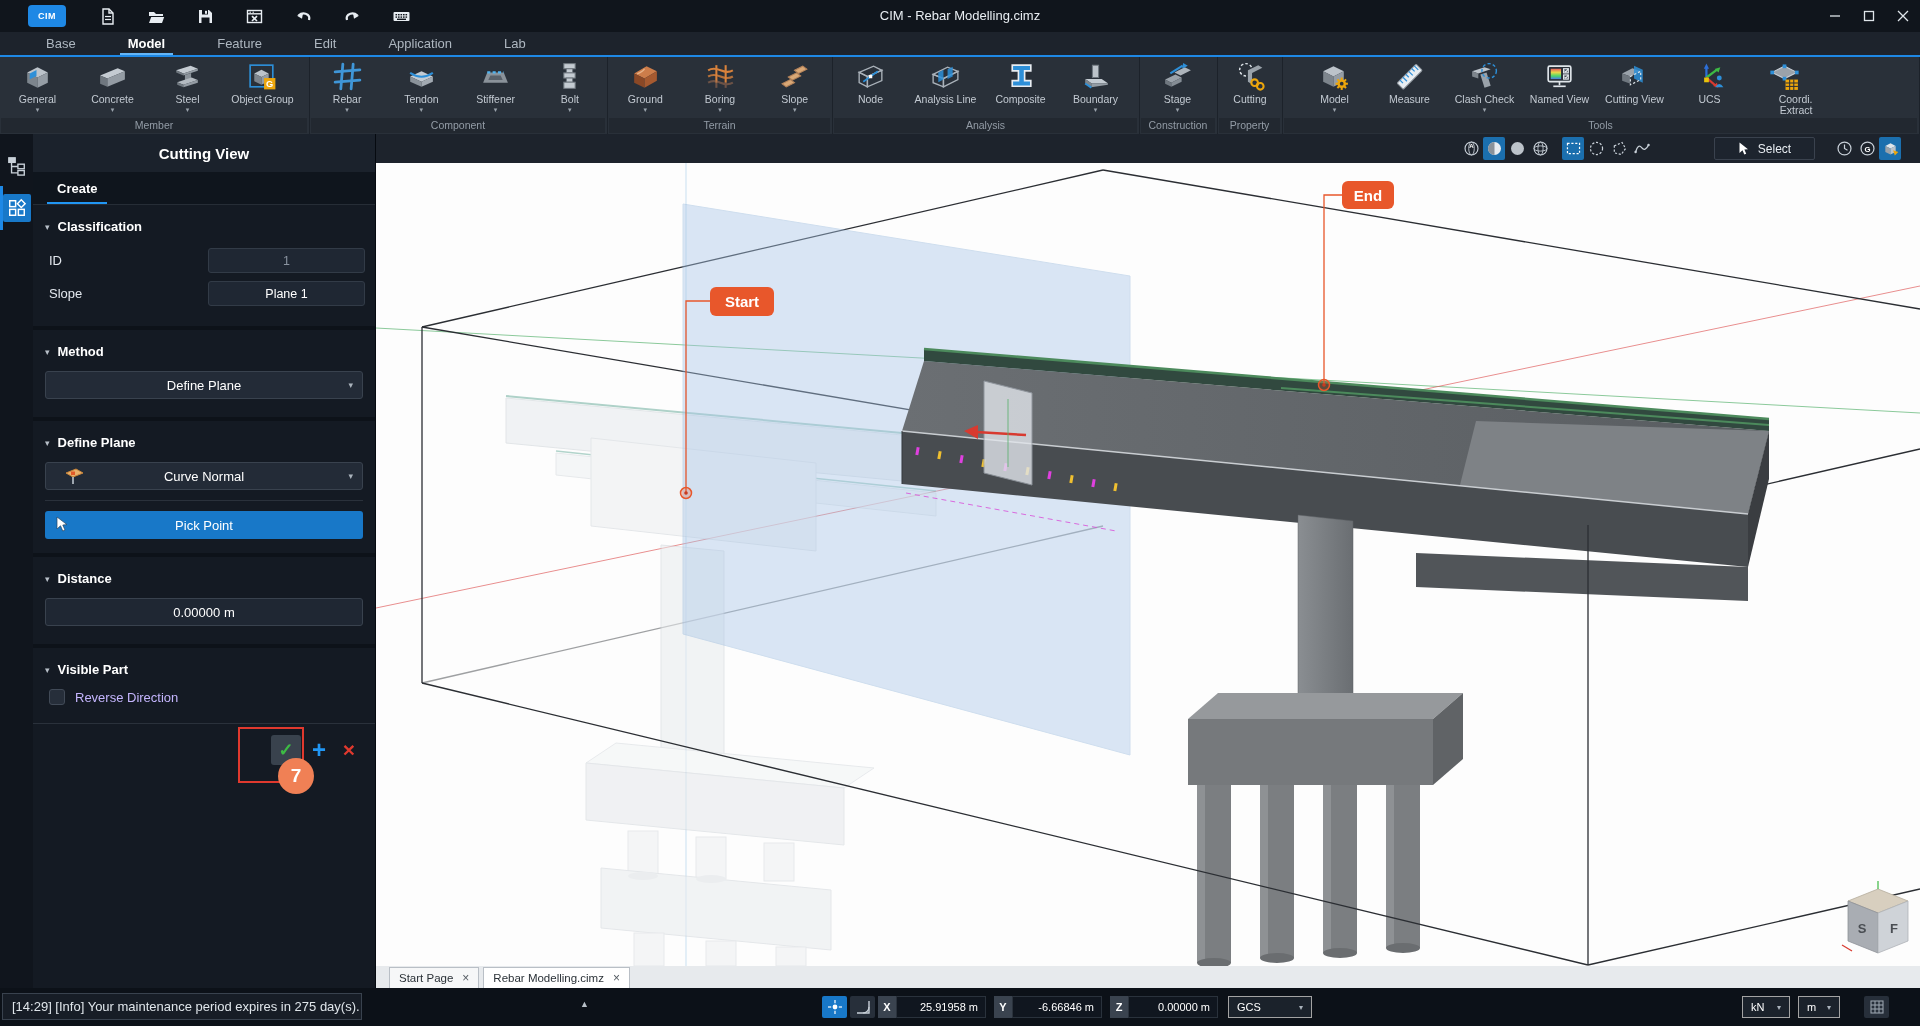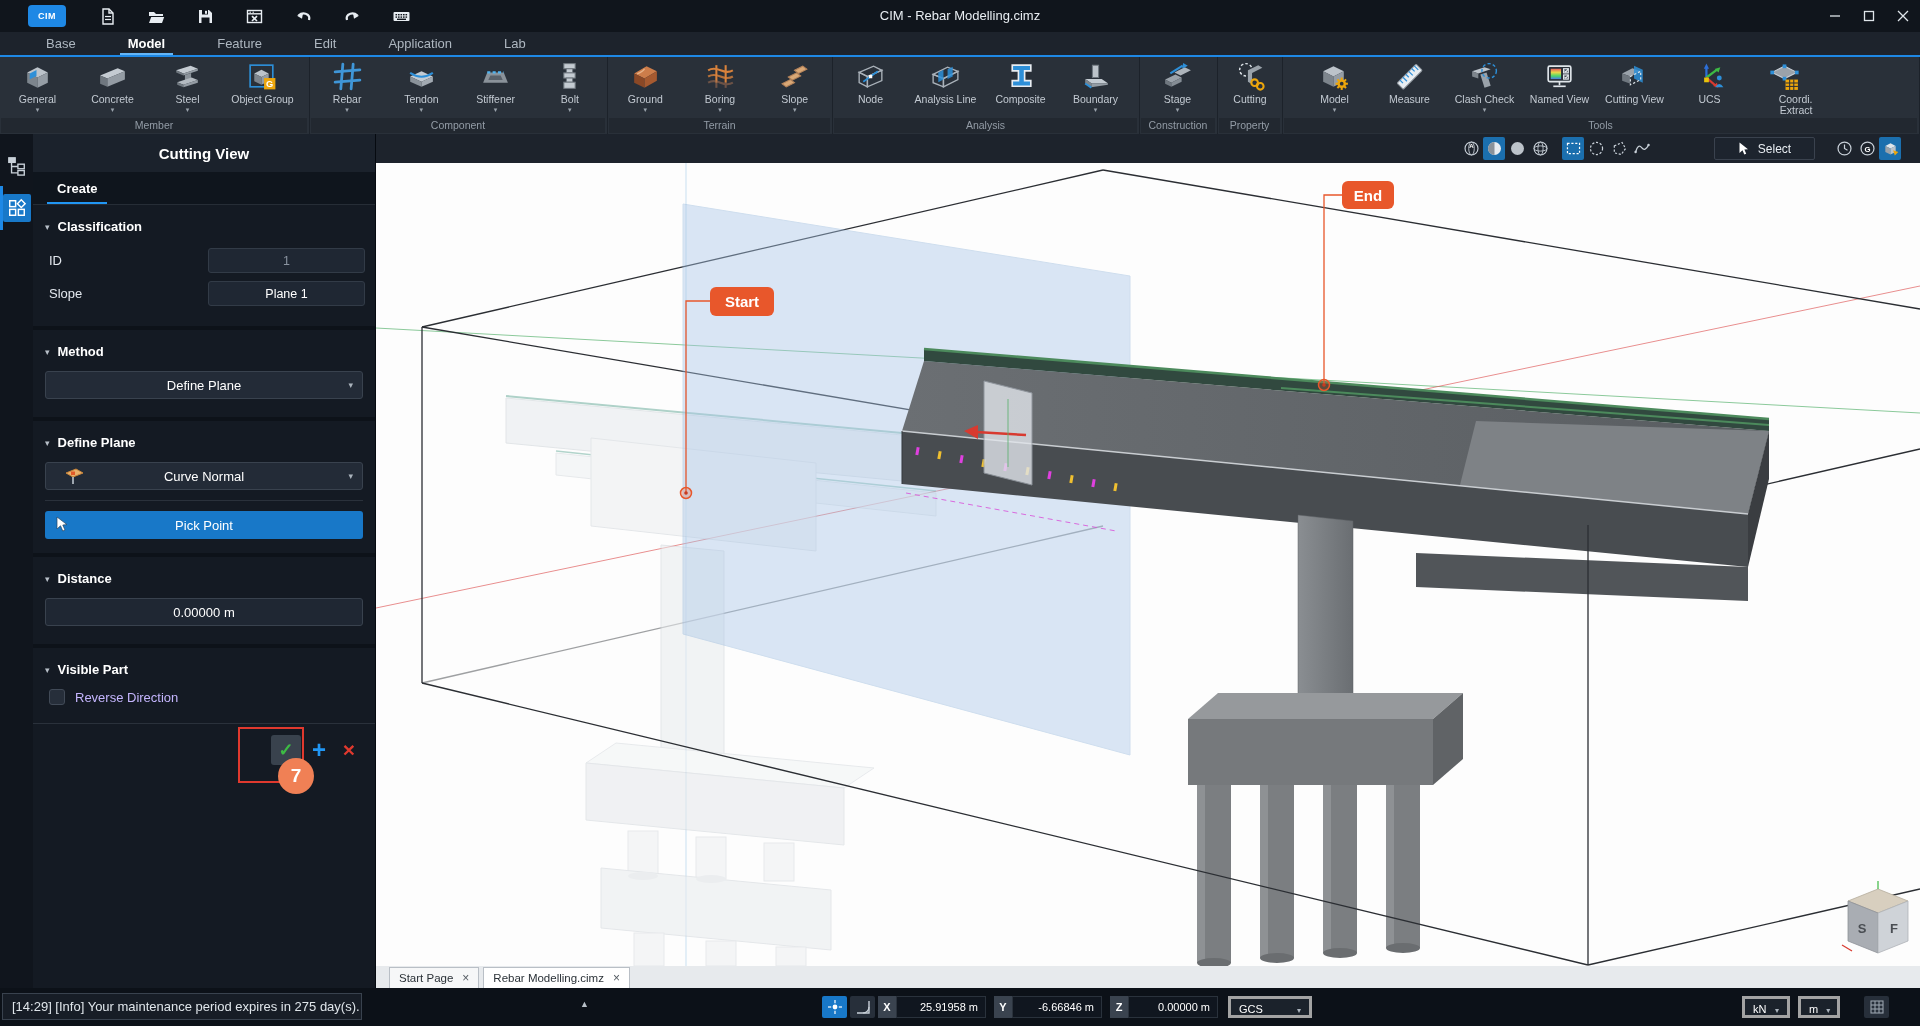--- a/index.html
+++ b/index.html
@@ -121,22 +121,22 @@
   #msgbox span { color:#dfe5ea; font-size:13px; white-space:nowrap; }
   #log-expand { position:absolute; left:580px; top:11px; color:#b8c0c8; font-size:9px; cursor:pointer; }
   .sb-ic { position:absolute; top:8px; width:25px; height:22px; border-radius:2px; background:#272f3a;
     display:flex; align-items:center; justify-content:center; cursor:pointer; }
   .sb-ic svg { width:16px; height:16px; }
   .sb-ic.active { background:#1878c8; }
   .ax-label { position:absolute; top:8px; width:18px; height:22px; background:#3a434f; color:#fff;
     font-size:11px; font-weight:bold; display:flex; align-items:center; justify-content:center; }
   .ax-value { position:absolute; top:8px; height:22px; background:#10161f; border:1px solid #2a323c;
     color:#fff; font-size:11px; display:flex; align-items:center; justify-content:flex-end; padding-right:7px; cursor:text; }
-  .sb-drop { position:absolute; top:8px; height:22px; background:#1b222b; border:3px solid #a3a3a3;
-    color:#fff; font-size:11px; display:flex; align-items:flex-end; padding:0 8px; gap:8px; cursor:pointer; }
+  .sb-drop { position:absolute; top:8px; height:22px; background:#1b222b; border:1px solid #a3a3a3;
+    color:#fff; font-size:11px; display:flex; align-items:center; padding:0 8px; gap:8px; cursor:pointer; }
   .sb-drop .dd-chev2 { color:#aab3bc; font-size:8px; }
 
   svg text { font-family:"Liberation Sans", sans-serif; }
 </style>
 </head>
 <body>
 
 <div id="titlebar">
   <div id="app-logo">CIM</div>
   <div id="qa">

